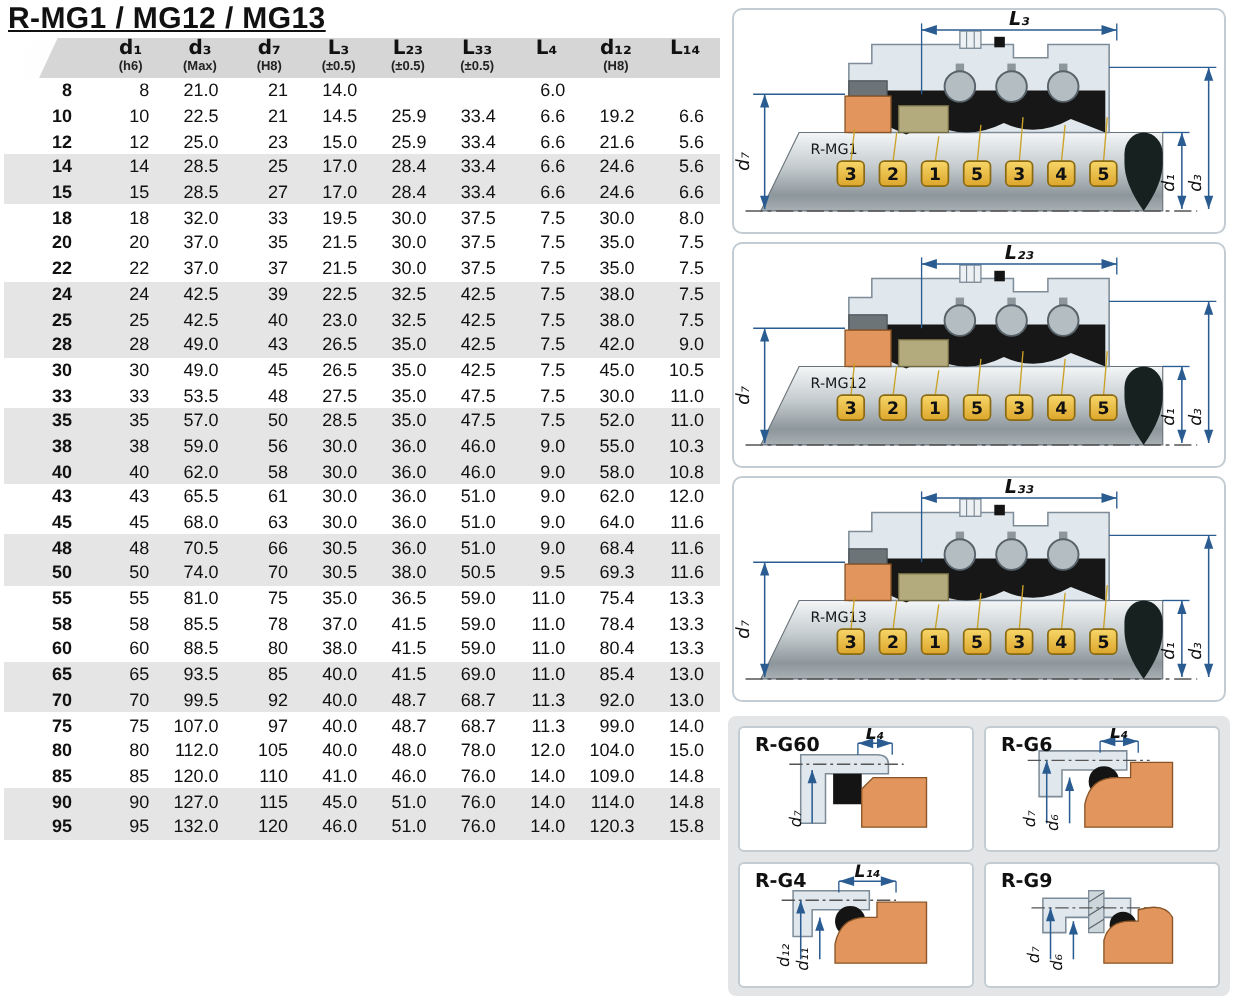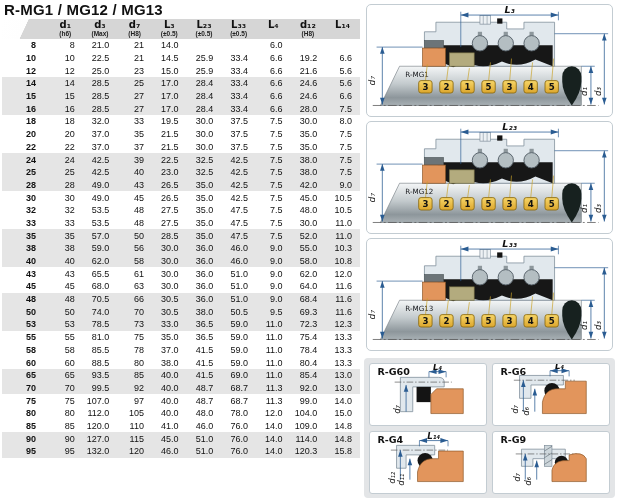--- a/index.html
+++ b/index.html
@@ -1,21 +1,21 @@
 <!DOCTYPE html>
 <html><head>
 <meta charset="utf-8">
 <style>
   html,body{margin:0;padding:0;}
   body{font-family:"Liberation Sans",sans-serif;background:#fff;}
   .page{position:relative;width:617px;height:500px;background:#fff;overflow:hidden;}
 
   
   .table-area{position:absolute;left:0;top:0;width:362px;}
-  .page-title{font-size:15px;font-weight:bold;color:#111;margin:1px 0 1px 4px;letter-spacing:.2px;}
+  .page-title{font-size:15px;font-weight:bold;color:#111;margin:1px 0 1px 4px;letter-spacing:.2px;text-decoration:underline;}
   table.dims{border-collapse:collapse;width:358px;table-layout:fixed;margin-left:2px;}
   table.dims col.c0{width:46px;}
   thead th{background:#d6d6d6;padding:1px 0 2px 0;vertical-align:top;}
   thead th.corner{background:linear-gradient(115deg,#ffffff 0%,#fefefe 48%,#d6d6d6 49%);}
   .hmain{font-family:"DejaVu Sans",sans-serif;font-size:10px;font-weight:bold;color:#111;line-height:10px;text-align:center;}
   .htol{font-size:6.5px;font-weight:bold;color:#222;line-height:7px;text-align:center;}
   tbody td{height:12.7px;font-size:9px;color:#111;text-align:right;padding:0 8px 0 0;line-height:12px;white-space:nowrap;}
   tbody td.rowhead{font-weight:bold;padding-right:12px;}
   tbody tr.shade{background:#e5e5e5;}
 
@@ -146,32 +146,20 @@
             <td>15</td>
             <td>28.5</td>
             <td>27</td>
             <td>17.0</td>
             <td>28.4</td>
             <td>33.4</td>
             <td>6.6</td>
             <td>24.6</td>
             <td>6.6</td>
           </tr>
-          <tr class="shade">
-            <td class="rowhead">16</td>
-            <td>16</td>
-            <td>28.5</td>
-            <td>27</td>
-            <td>17.0</td>
-            <td>28.4</td>
-            <td>33.4</td>
-            <td>6.6</td>
-            <td>28.0</td>
-            <td>7.5</td>
-          </tr>
           <tr>
             <td class="rowhead">18</td>
             <td>18</td>
             <td>32.0</td>
             <td>33</td>
             <td>19.5</td>
             <td>30.0</td>
             <td>37.5</td>
             <td>7.5</td>
             <td>30.0</td>
@@ -240,32 +228,20 @@
           <tr>
             <td class="rowhead">30</td>
             <td>30</td>
             <td>49.0</td>
             <td>45</td>
             <td>26.5</td>
             <td>35.0</td>
             <td>42.5</td>
             <td>7.5</td>
             <td>45.0</td>
-            <td>10.5</td>
-          </tr>
-          <tr>
-            <td class="rowhead">32</td>
-            <td>32</td>
-            <td>53.5</td>
-            <td>48</td>
-            <td>27.5</td>
-            <td>35.0</td>
-            <td>47.5</td>
-            <td>7.5</td>
-            <td>48.0</td>
             <td>10.5</td>
           </tr>
           <tr>
             <td class="rowhead">33</td>
             <td>33</td>
             <td>53.5</td>
             <td>48</td>
             <td>27.5</td>
             <td>35.0</td>
             <td>47.5</td>
@@ -349,32 +325,20 @@
             <td class="rowhead">50</td>
             <td>50</td>
             <td>74.0</td>
             <td>70</td>
             <td>30.5</td>
             <td>38.0</td>
             <td>50.5</td>
             <td>9.5</td>
             <td>69.3</td>
             <td>11.6</td>
-          </tr>
-          <tr class="shade">
-            <td class="rowhead">53</td>
-            <td>53</td>
-            <td>78.5</td>
-            <td>73</td>
-            <td>33.0</td>
-            <td>36.5</td>
-            <td>59.0</td>
-            <td>11.0</td>
-            <td>72.3</td>
-            <td>12.3</td>
           </tr>
           <tr>
             <td class="rowhead">55</td>
             <td>55</td>
             <td>81.0</td>
             <td>75</td>
             <td>35.0</td>
             <td>36.5</td>
             <td>59.0</td>
             <td>11.0</td>

